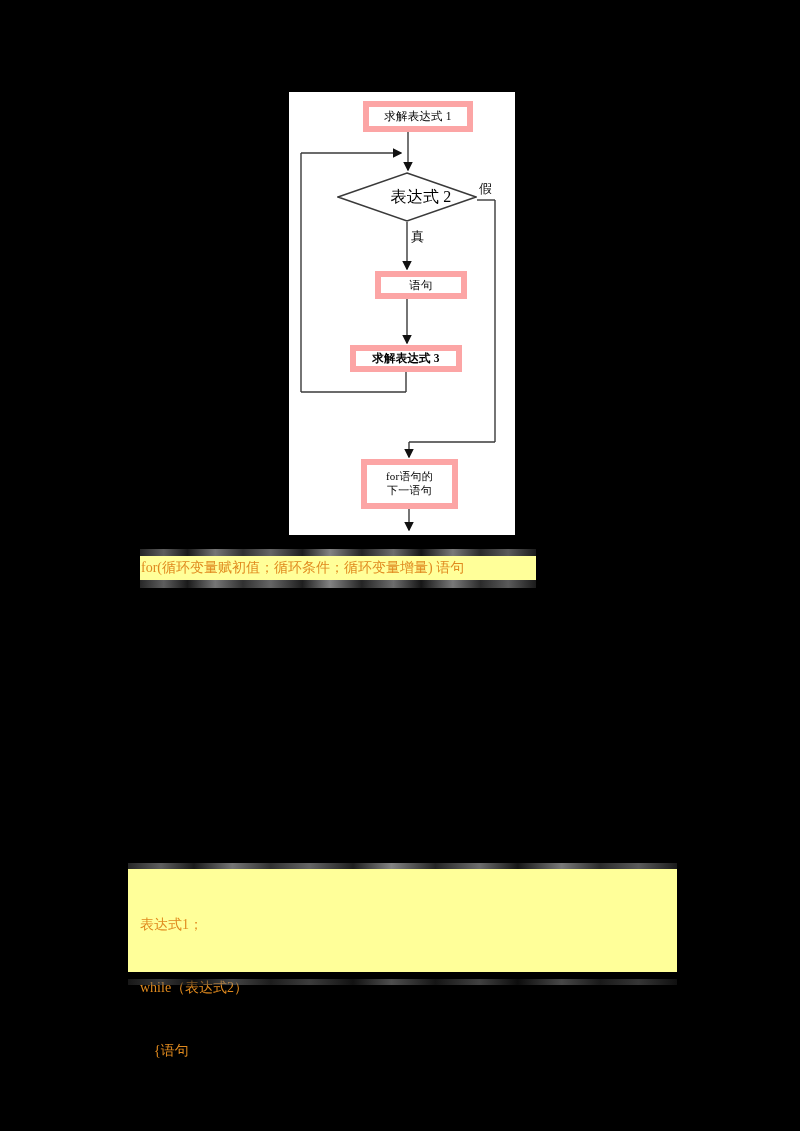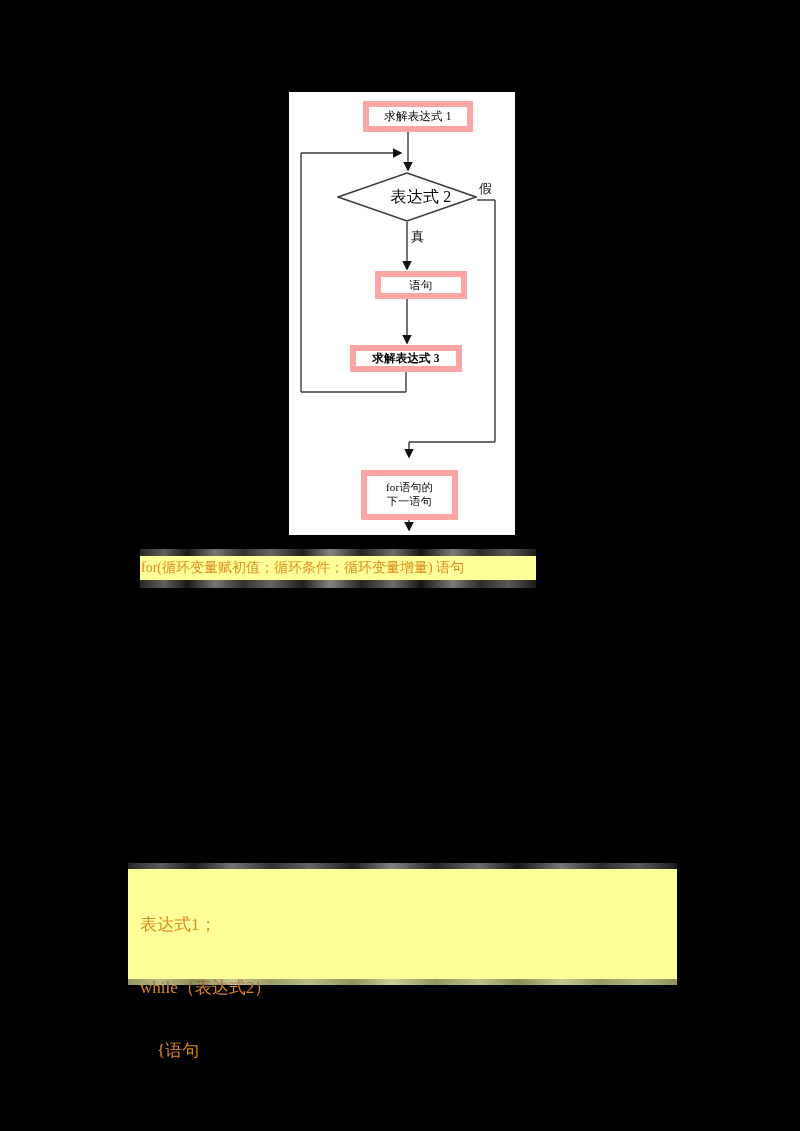--- a/index.html
+++ b/index.html
@@ -39,21 +39,21 @@
     line-height: 1.25;
     white-space: pre-line;
     letter-spacing: 0.2px;
   }
 
   
   #node-expr1   { left: 74px;  top: 9px;   width: 110px; height: 31px; }
   #node-stmt    { left: 86px;  top: 179px; width: 92px;  height: 28px; }
   #node-expr3   { left: 61px;  top: 253px; width: 112px; height: 27px; font-weight: bold; }
   #node-next    { left: 72px;  top: 367px; width: 97px;  height: 50px;
-                  flex-direction: column; font-size: 11px; margin-top: 11px; }
+                  flex-direction: column; font-size: 11px; }
 
   
   #node-cond {
     position: absolute;
     left: 48px;
     top: 80px;
     width: 140px;
     height: 50px;
   }
   #node-cond svg { display: block; }
@@ -103,22 +103,22 @@
     font-size: 14px;
     line-height: 24px;
     padding-left: 1px;
     box-sizing: border-box;
   }
 
   #while-code-block {
     left: 128px;
     top: 869px;
     width: 549px;
-    height: 116px;
-    font-size: 17px;
+    height: 103px;
+    font-size: 14px;
     line-height: 21px;
     padding: 3px 0 0 12px;
     box-sizing: border-box;
   }
   #while-code-block .code-line { display: block; white-space: pre; }
 
   
   .noise-band {
     position: absolute;
     background: linear-gradient(90deg,

